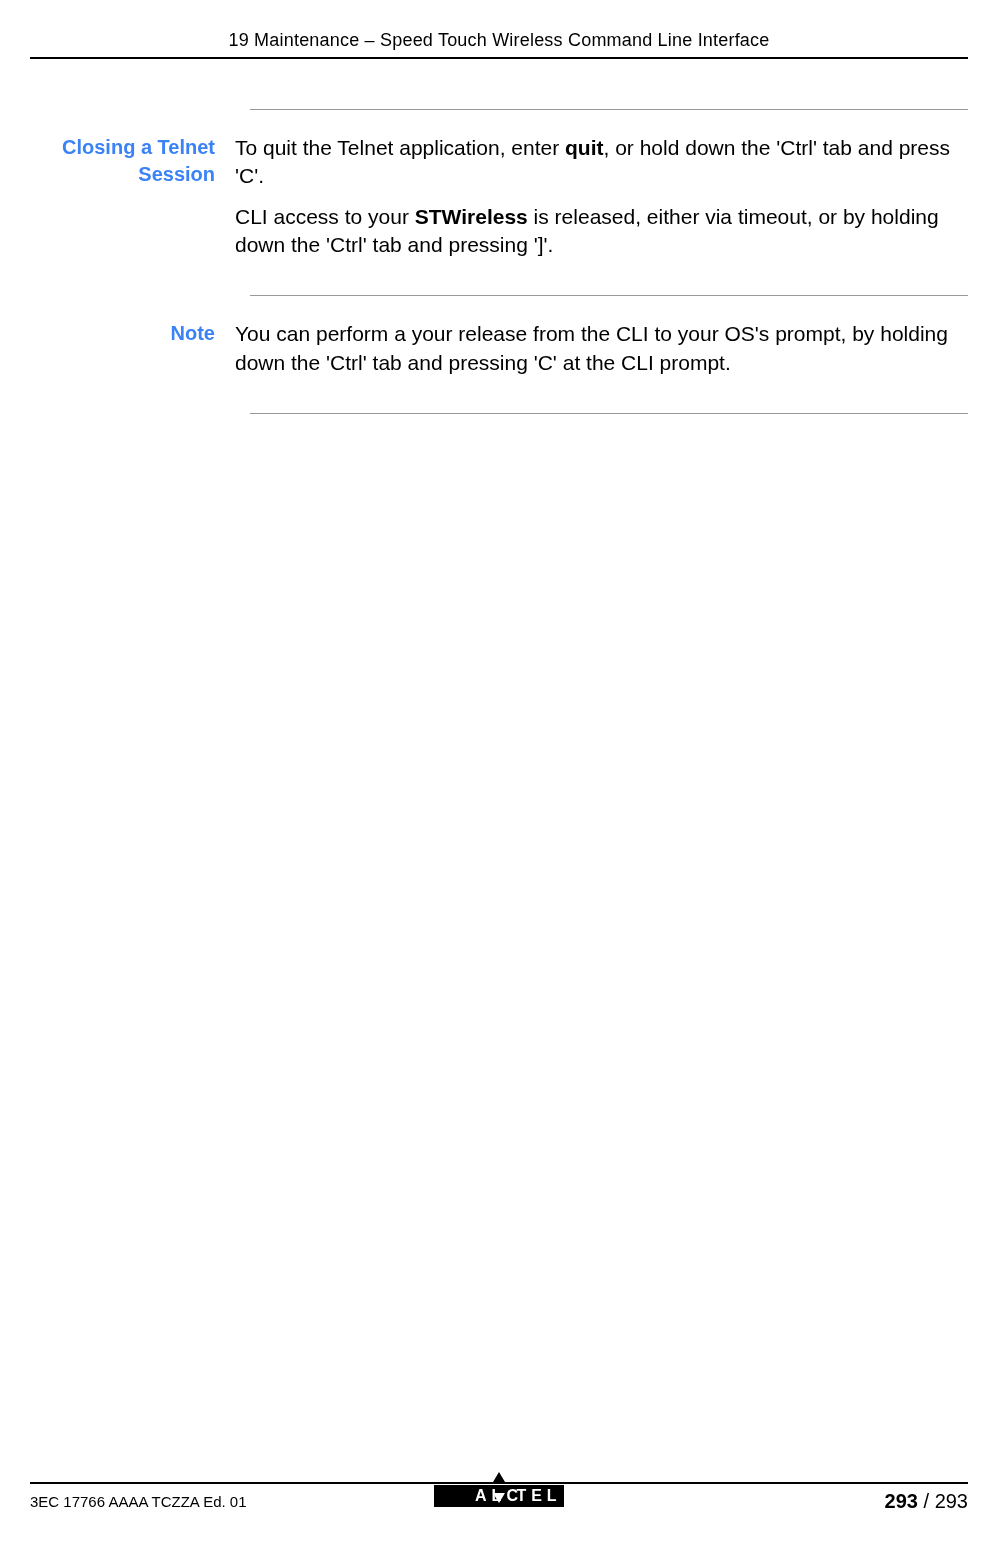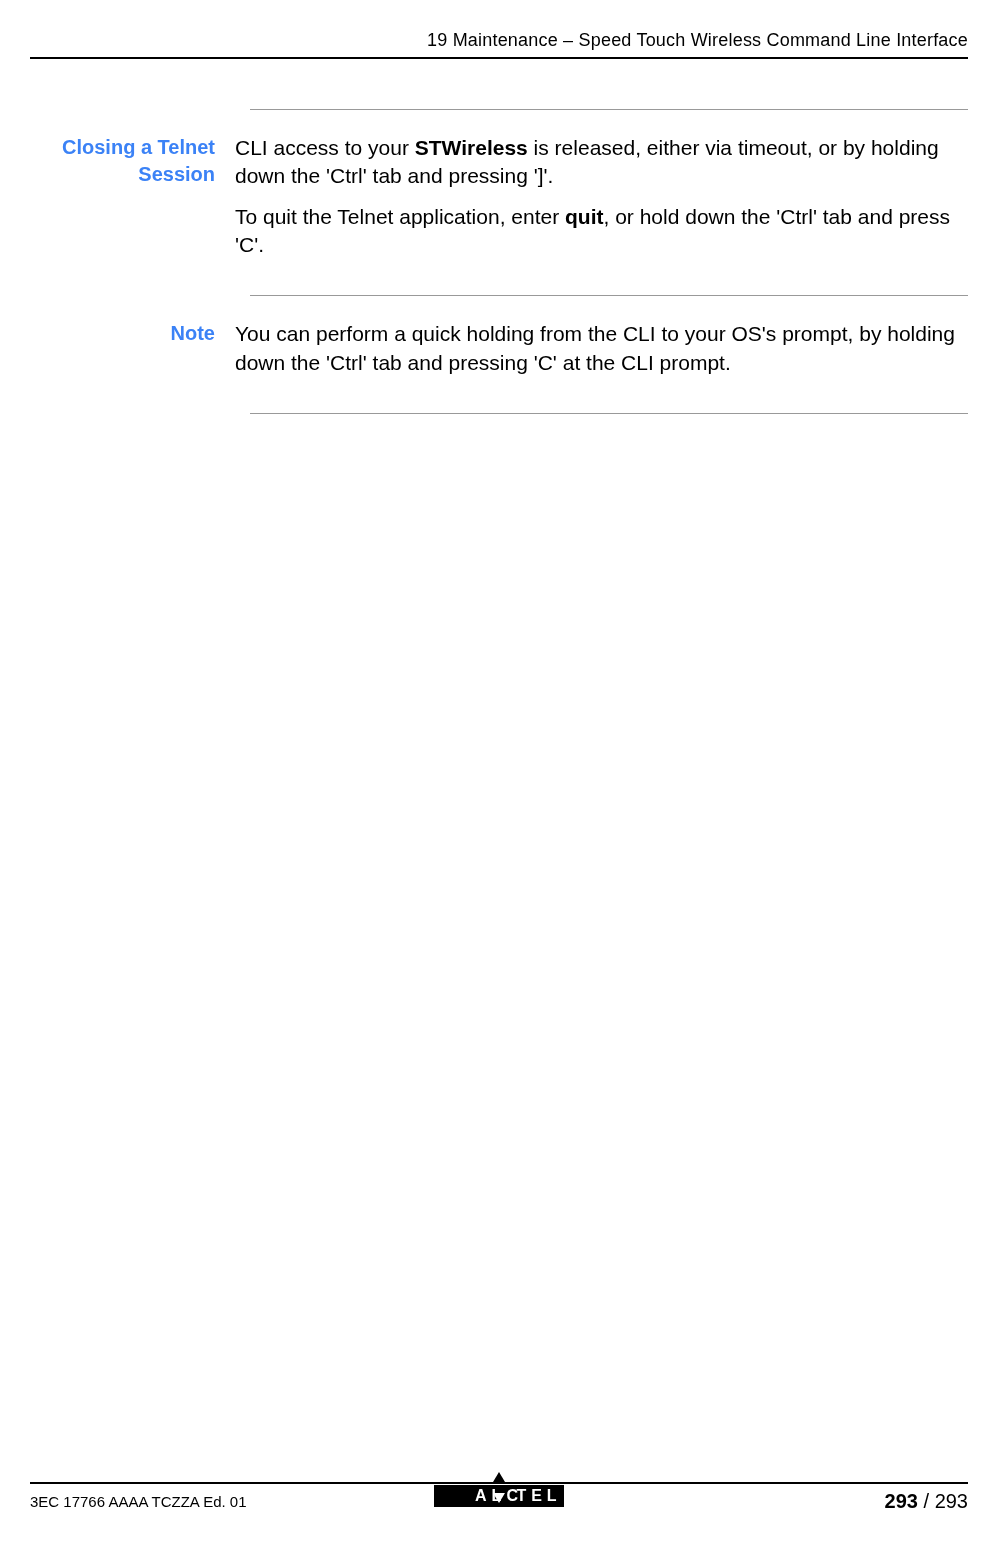--- a/index.html
+++ b/index.html
@@ -15,21 +15,21 @@
       height: 1543px;
       position: relative;
     }
     .page {
       width: 100%;
       height: 100%;
       padding: 30px 30px 30px 30px;
       position: relative;
     }
     .header {
-      text-align: right;
+      text-align: center;
       font-size: 18px;
       font-weight: 300;
       letter-spacing: 0.2px;
       border-bottom: 2px solid #000;
       padding-bottom: 6px;
       margin-bottom: 50px;
     }
     .content {
       padding-left: 0;
       padding-right: 0;
@@ -107,34 +107,34 @@
     <span>19 Maintenance – Speed Touch Wireless Command Line Interface</span>
   </div>
 
   <div class="content">
     <hr class="hr-thin">
 
     <div class="section">
       <div class="section-label">Closing a Telnet Session</div>
       <div class="section-body">
         <p>
-          <span>CLI access to your </span><span class="strong">STWireless</span><span> is released, either via timeout, or by holding down the 'Ctrl' tab and pressing ']'.</span>
+          <span>To quit the Telnet application, enter </span><span class="strong">quit</span><span>, or hold down the 'Ctrl' tab and press 'C'.</span>
         </p>
         <p>
-          <span>To quit the Telnet application, enter </span><span class="strong">quit</span><span>, or hold down the 'Ctrl' tab and press 'C'.</span>
+          <span>CLI access to your </span><span class="strong">STWireless</span><span> is released, either via timeout, or by holding down the 'Ctrl' tab and pressing ']'.</span>
         </p>
       </div>
     </div>
 
     <hr class="hr-thin">
 
     <div class="section">
       <div class="section-label">Note</div>
       <div class="section-body">
-        <p>You can perform a quick holding from the CLI to your OS's prompt, by holding down the 'Ctrl' tab and pressing 'C' at the CLI prompt.</p>
+        <p>You can perform a your release from the CLI to your OS's prompt, by holding down the 'Ctrl' tab and pressing 'C' at the CLI prompt.</p>
       </div>
     </div>
 
     <hr class="hr-thin">
   </div>
 
   <div class="footer">
     <div class="footer-left">3EC 17766 AAAA TCZZA Ed. 01</div>
     <div class="footer-center">
       <svg class="alcatel-logo" width="160" height="42" viewBox="0 0 160 42">

